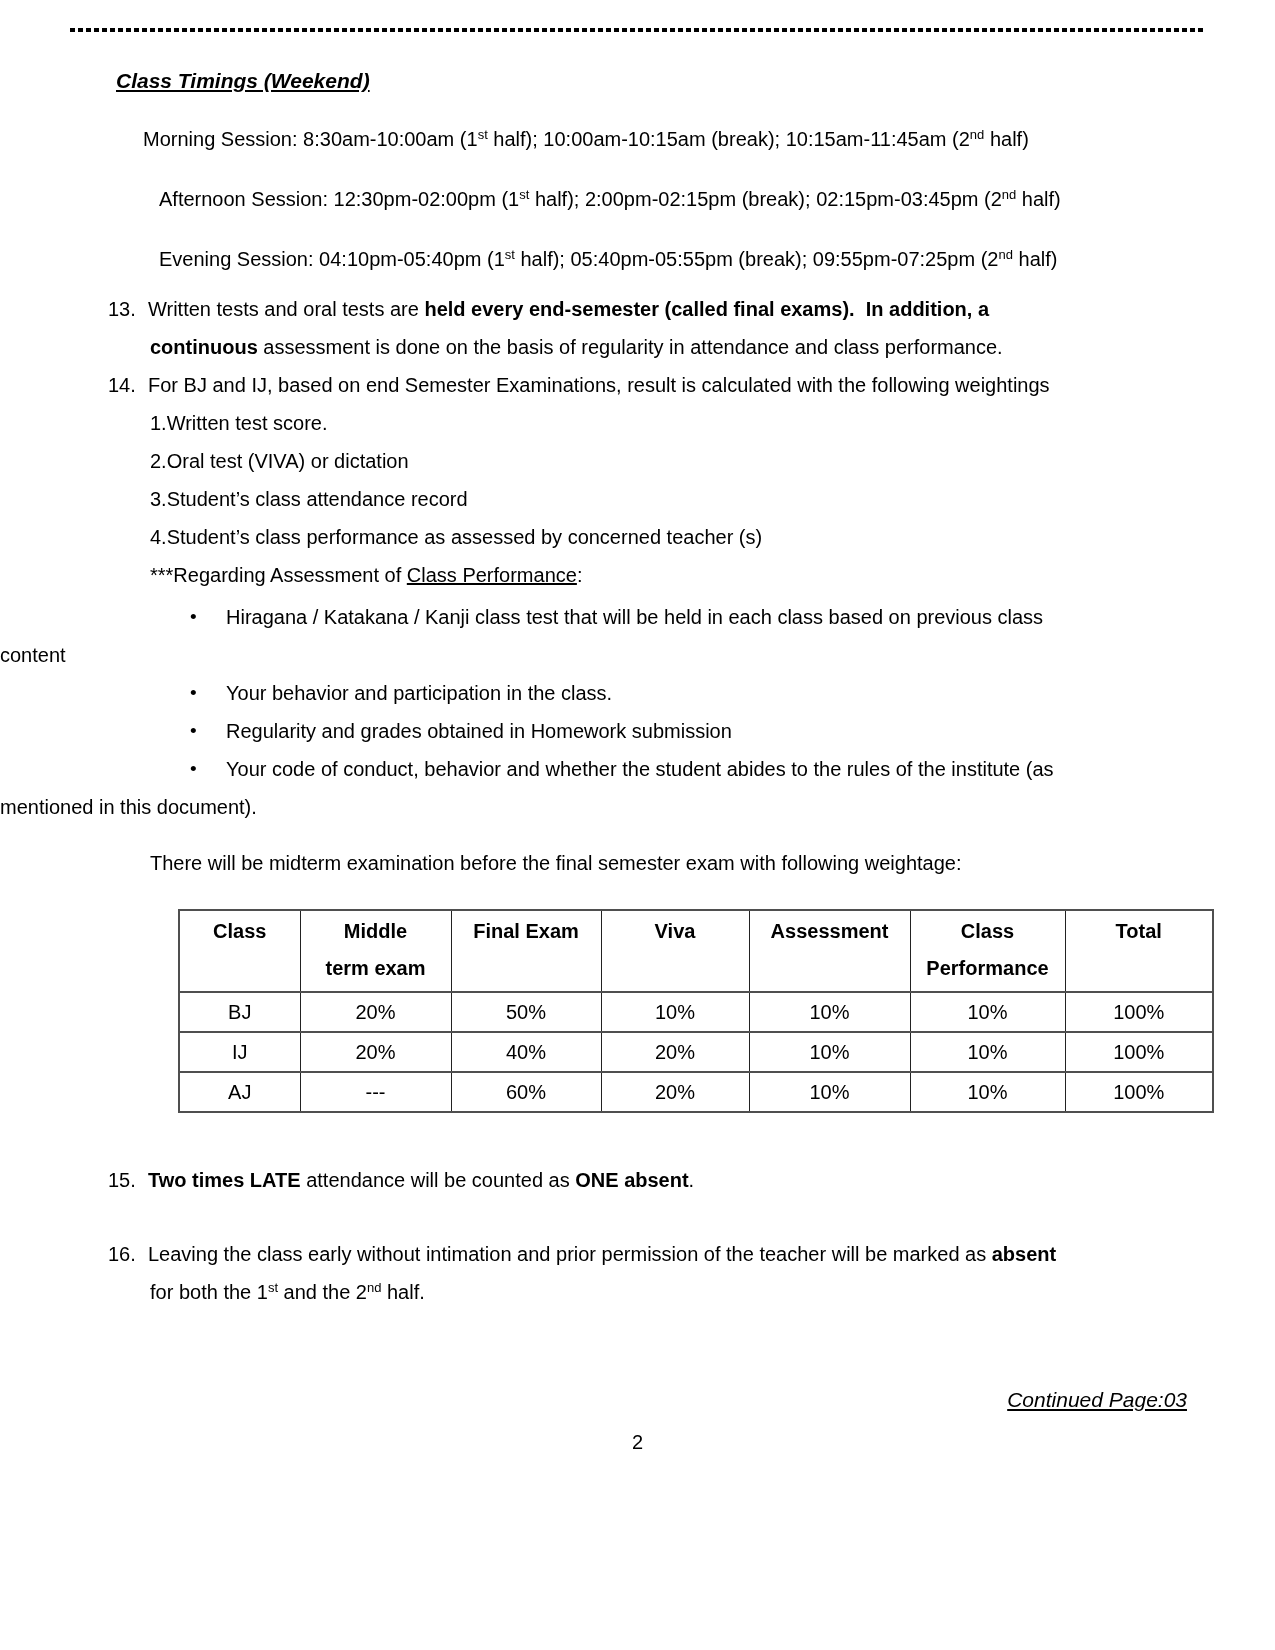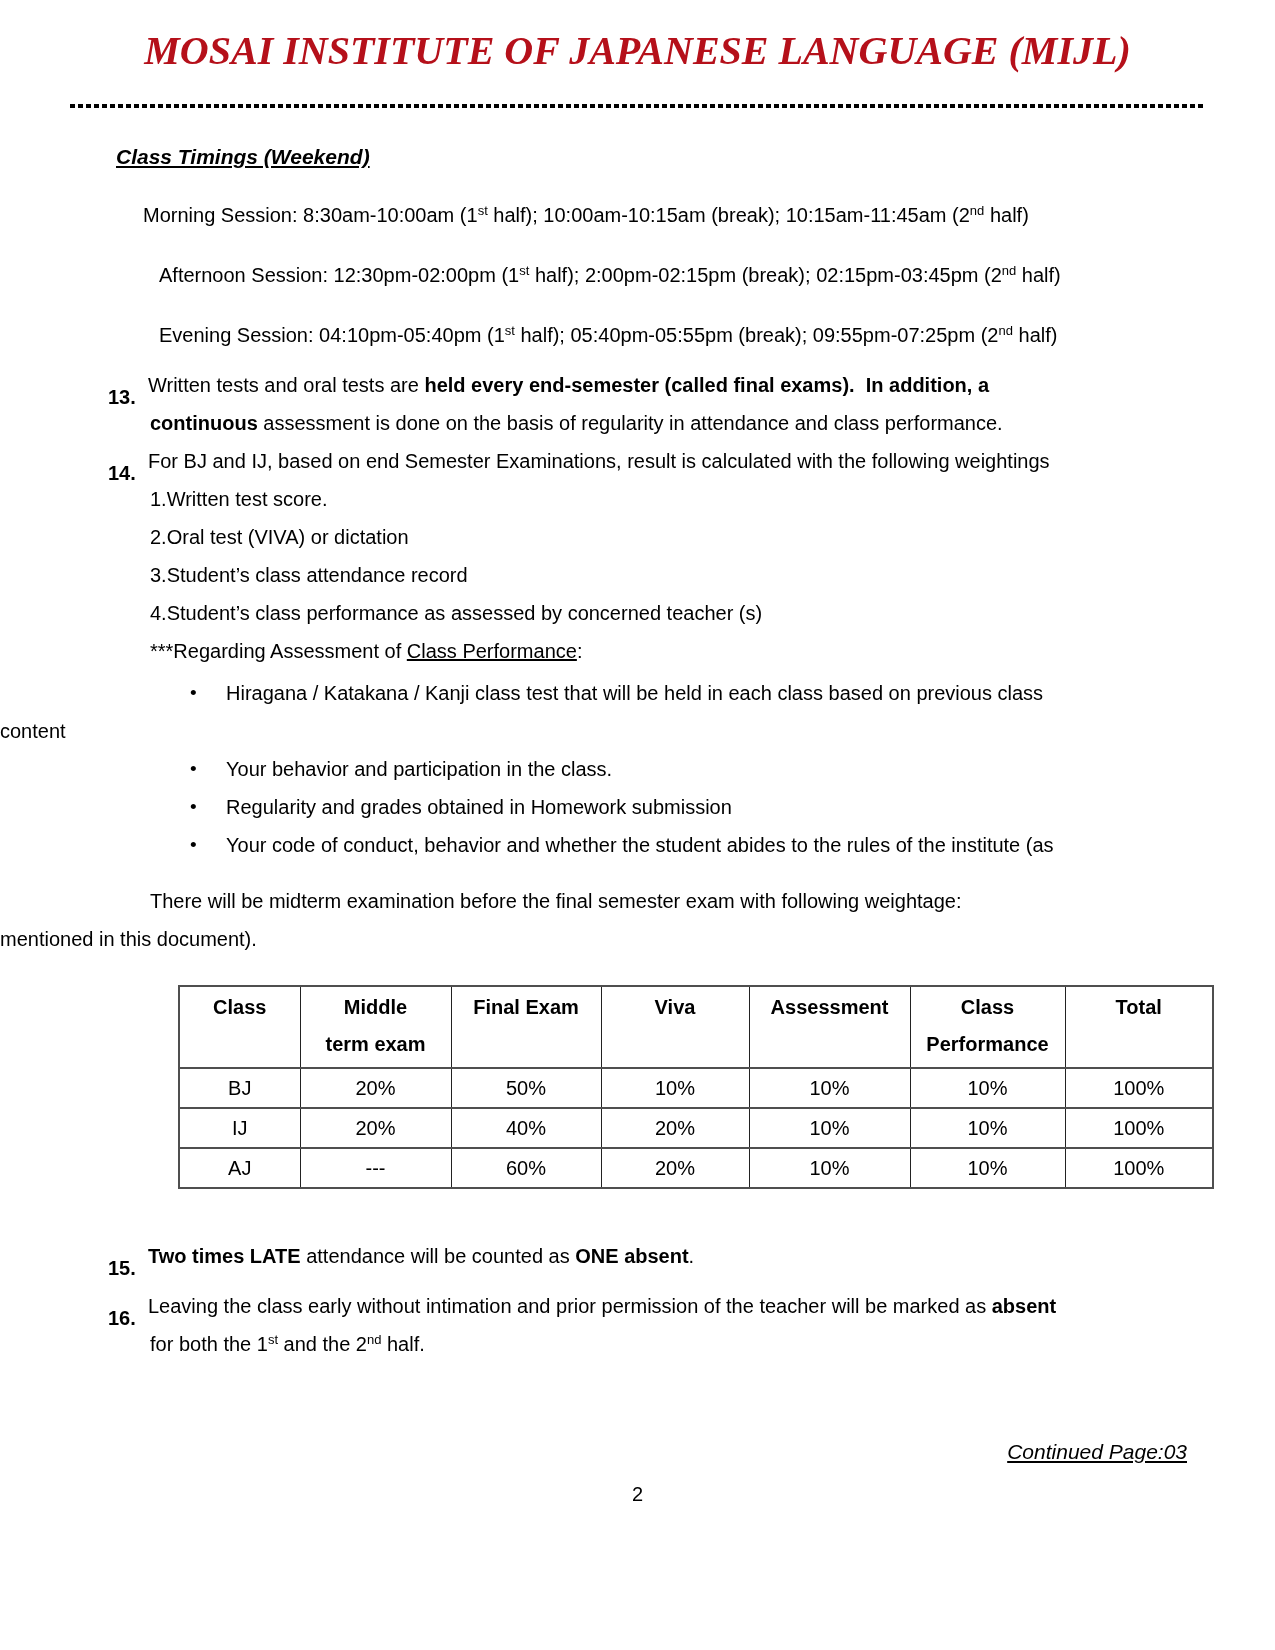--- a/index.html
+++ b/index.html
@@ -52,35 +52,35 @@
   .heading{
     padding-left:116px;
     font-size:21px;
     height:30px;
     line-height:30px;
     margin-top:34px;
   }
   .session{padding-left:143px;}
   .item{padding-left:148px;}
   .item .num{
-    position:absolute;left:108px;top:12px;
-    font-weight:700;
+    position:absolute;left:108px;top:0;
+    font-weight:400;
   }
   .sub{padding-left:150px;}
   .para{padding-left:150px;}
   .bullet{padding-left:226px;}
   .bullet .marker{
     position:absolute;left:190px;top:0;
     font-size:19px;
   }
   .bcont{}
   .mt4{margin-top:4px;}
   .mt12{margin-top:12px;}
   .mt18{margin-top:18px;}
-  .mt20{margin-top:12px;}
+  .mt20{margin-top:36px;}
   .mt22{margin-top:22px;margin-left:16px;}
   .mt24{margin-top:24px;}
   .mt48{margin-top:48px;}
   
   .weight-table-wrap{margin:27px 0 0 178px;}
   table.weight-table{
     border-collapse:collapse;
     table-layout:fixed;
     width:1034px;
     border:2px solid #4f4f4f;
@@ -118,43 +118,42 @@
     margin-top:4px;
     text-align:center;
     font-size:20px;
     line-height:38px;height:38px;
   }
 </style>
 </head>
 <body>
 
 <div id="page">
-  <div class="doc-title" style="color: rgb(181, 16, 26);">MOSAI INSTITUTE OF JAPANESE LANGUAGE (MIJL)</div>
   <div class="dashed-rule"></div>
 
   <div id="body-before">
       <div class="line heading"><span class="b u i">Class Timings (Weekend)</span></div>
       <div class="line session mt24"><span>Morning Session: 8:30am-10:00am (1</span><sup>st</sup><span> half); 10:00am-10:15am (break); 10:15am-11:45am (2</span><sup>nd</sup><span> half)</span></div>
       <div class="line session mt22"><span>Afternoon Session: 12:30pm-02:00pm (1</span><sup>st</sup><span> half); 2:00pm-02:15pm (break); 02:15pm-03:45pm (2</span><sup>nd</sup><span> half)</span></div>
       <div class="line session mt22"><span>Evening Session: 04:10pm-05:40pm (1</span><sup>st</sup><span> half); 05:40pm-05:55pm (break); 09:55pm-07:25pm (2</span><sup>nd</sup><span> half)</span></div>
       <div class="line item mt12"><span class="num">13.</span><span>Written tests and oral tests are </span><span class="b">held every end-semester (called final exams).  In addition, a</span></div>
       <div class="line sub"><span class="b">continuous</span><span> assessment is done on the basis of regularity in attendance and class performance.</span></div>
       <div class="line item"><span class="num">14.</span><span>For BJ and IJ, based on end Semester Examinations, result is calculated with the following weightings</span></div>
       <div class="line sub"><span>1.Written test score.</span></div>
       <div class="line sub"><span>2.Oral test (VIVA) or dictation</span></div>
       <div class="line sub"><span>3.Student’s class attendance record</span></div>
       <div class="line sub"><span>4.Student’s class performance as assessed by concerned teacher (s)</span></div>
       <div class="line sub"><span>***Regarding Assessment of </span><span class="u">Class Performance</span><span>:</span></div>
       <div class="line bullet mt4"><span class="marker">•</span><span>Hiragana / Katakana / Kanji class test that will be held in each class based on previous class</span></div>
       <div class="line bcont"><span>content</span></div>
       <div class="line bullet"><span class="marker">•</span><span>Your behavior and participation in the class.</span></div>
       <div class="line bullet"><span class="marker">•</span><span>Regularity and grades obtained in Homework submission</span></div>
       <div class="line bullet"><span class="marker">•</span><span>Your code of conduct, behavior and whether the student abides to the rules of the institute (as</span></div>
+      <div class="line bcont"><span>mentioned in this document).</span></div>
       <div class="line para mt18"><span>There will be midterm examination before the final semester exam with following weightage:</span></div>
-      <div class="line bcont"><span>mentioned in this document).</span></div>
     </div>
 
   <div class="weight-table-wrap">
     <table class="weight-table">
       <colgroup id="wt-cols">
           <col style="width: 121px;">
           <col style="width: 151px;">
           <col style="width: 150px;">
           <col style="width: 148px;">
           <col style="width: 161px;">

